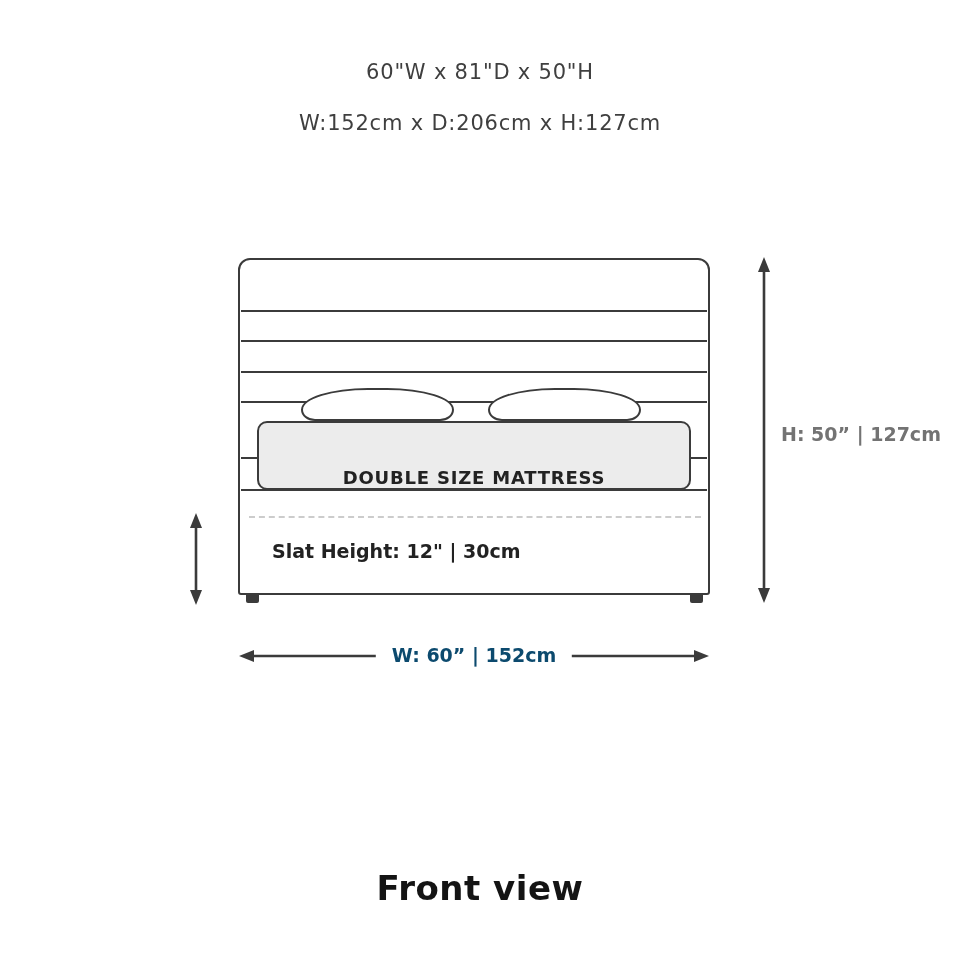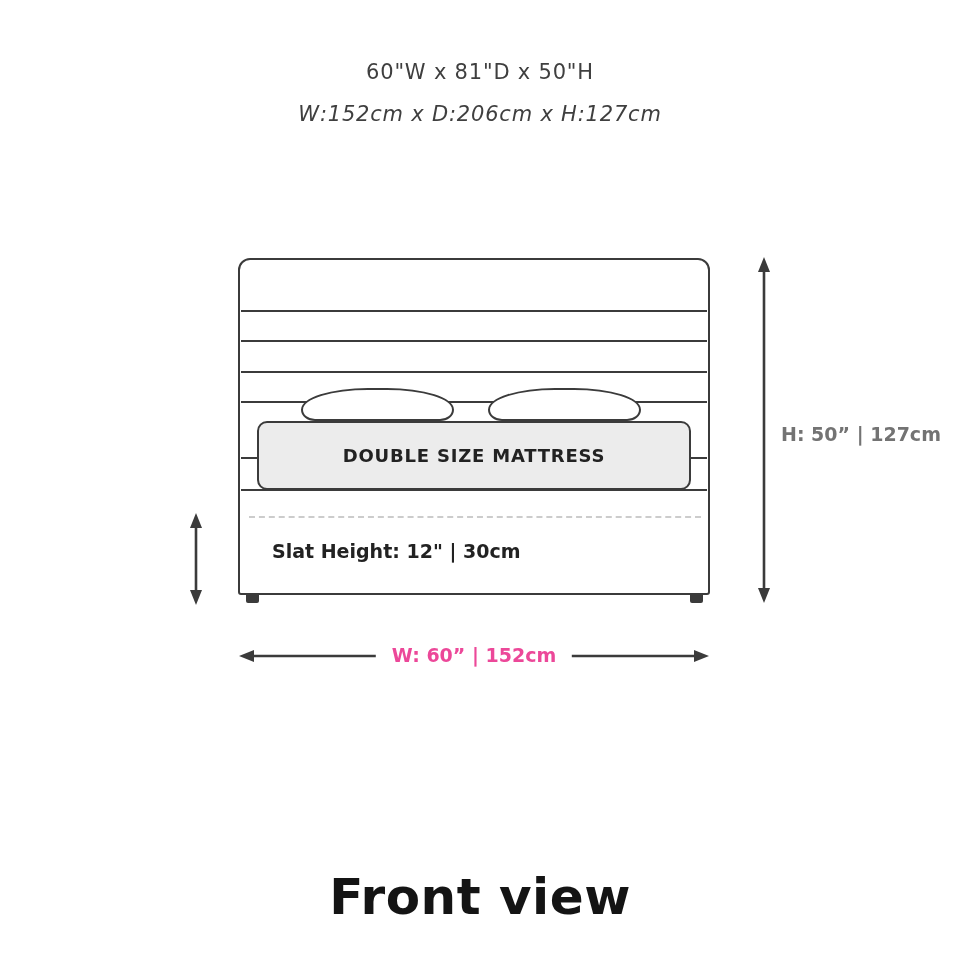--- a/index.html
+++ b/index.html
@@ -20,21 +20,21 @@
   .dims {
     position: absolute;
     left: 0;
     width: 960px;
     text-align: center;
     font-size: 21px;
     letter-spacing: 0.8px;
     color: #3f3f3f;
   }
   .dims-in { top: 60px; }
-  .dims-cm { top: 102px; font-style: italic; }
+  .dims-cm { top: 111px; }
 
   
   .frame {
     position: absolute;
     left: 238px;
     top: 258px;
     width: 472px;
     height: 337px;
     box-sizing: border-box;
     border: 2.5px solid #3b3b3b;
@@ -75,21 +75,21 @@
     left: 257px;
     top: 421px;
     width: 434px;
     height: 69px;
     box-sizing: border-box;
     background: #ececec;
     border: 2.5px solid #3b3b3b;
     border-radius: 10px;
     z-index: 2;
     display: flex;
-    align-items: center;
+    align-items: flex-end;
     justify-content: center;
   }
   .mattress span {
     font-size: 18px;
     font-weight: 700;
     letter-spacing: 0.8px;
     color: #222222;
   }
 
   .dashed {
@@ -145,32 +145,32 @@
   }
   .width-label {
     position: absolute;
     left: 474px;
     top: 644px;
     transform: translateX(-50%);
     background: #ffffff;
     padding: 0 16px;
     font-size: 19px;
     font-weight: 700;
-    color: #ec4899;
+    color: #0c4a6e;
     white-space: nowrap;
     z-index: 3;
   }
 
   .front-title {
     position: absolute;
     left: 0;
     top: 868px;
     width: 960px;
     text-align: center;
-    font-size: 50px;
+    font-size: 34px;
     font-weight: 800;
     letter-spacing: 0.5px;
     color: #141414;
   }
 </style>
 </head>
 <body>
 
 <div class="canvas">
 

